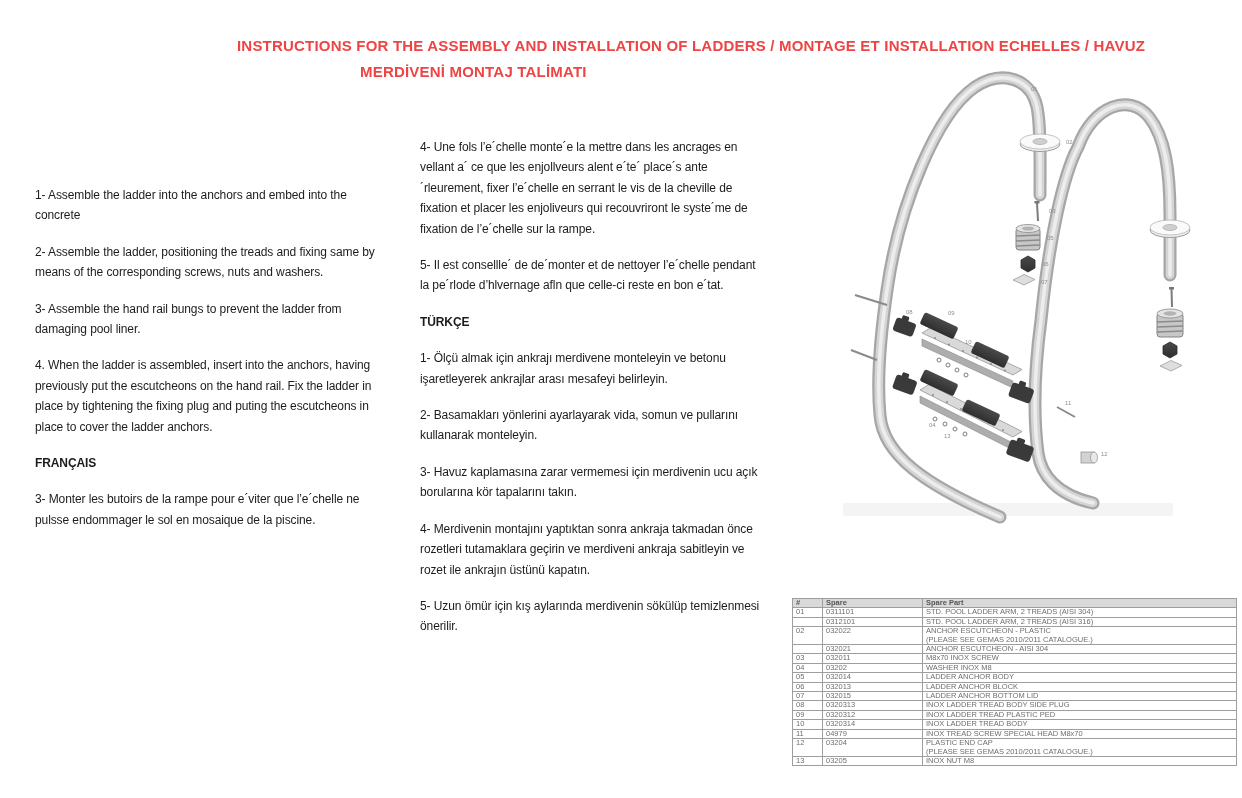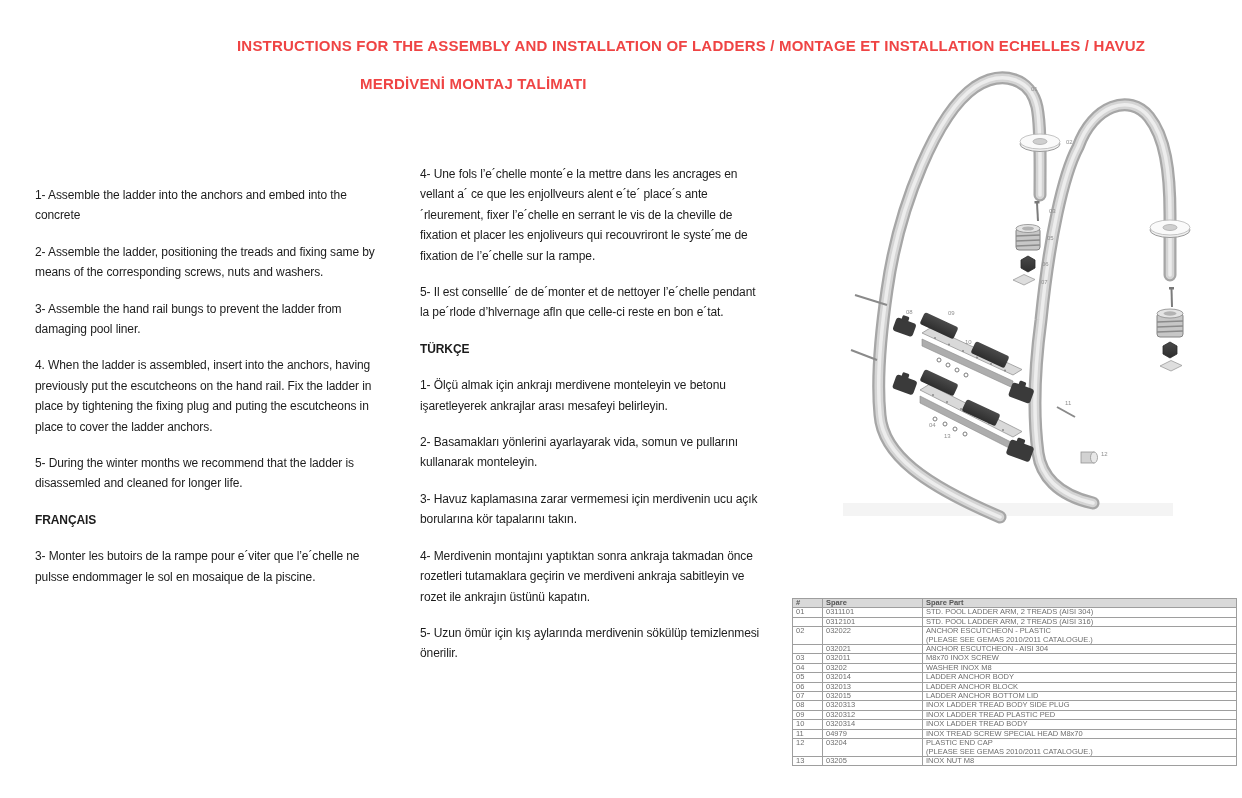--- a/index.html
+++ b/index.html
@@ -1,24 +1,24 @@
 <!DOCTYPE html>
 <html><head>
 <meta charset="utf-8">
 <style>
   html,body{margin:0;padding:0;background:#ffffff;}
   body{width:1242px;height:798px;position:relative;overflow:hidden;
        font-family:"Liberation Sans",sans-serif;color:#1c1c1c;}
   .title-line{position:absolute;font-weight:bold;font-size:15px;color:#ef4444;
               letter-spacing:.2px;white-space:nowrap;}
   #title1{left:237px;top:37px;}
-  #title2{left:360px;top:63px;margin-top:12px;}
+  #title2{left:360px;top:63px;}
   .col{position:absolute;font-size:12px;line-height:20.4px;letter-spacing:-0.1px;}
   #col-left{left:35px;top:185px;width:350px;}
-  #col-mid{left:420px;top:164px;width:342px;}
+  #col-mid{left:420px;top:137px;width:342px;}
   .col p{margin:0 0 16px 0;}
   .col p.heading{font-weight:bold;margin:0 0 16px 0;}
   
   #diagram{position:absolute;left:835px;top:55px;width:400px;height:475px;}
   .dlabel{font-size:6px;fill:#8f8f8f;font-family:"Liberation Sans",sans-serif;}
   
   #parts-table{position:absolute;left:792px;top:598px;width:445px;
                border-collapse:collapse;table-layout:fixed;}
   #parts-table th,#parts-table td{border:1px solid #9e9e9e;font-size:7.5px;
       line-height:8.4px;padding:0 3px;text-align:left;vertical-align:top;
@@ -33,21 +33,20 @@
 <body>
 
 <div class="title-line" id="title1">INSTRUCTIONS FOR THE ASSEMBLY AND INSTALLATION OF LADDERS / MONTAGE ET INSTALLATION ECHELLES / HAVUZ</div>
 <div class="title-line" id="title2">MERDİVENİ MONTAJ TALİMATI</div>
 
 <div class="col" id="col-left">
   <p>1- Assemble the ladder into the anchors and embed into the concrete</p>
   <p>2- Assemble the ladder, positioning  the treads and fixing same by means of the corresponding screws, nuts and washers.</p>
   <p>3- Assemble the hand rail bungs to prevent the ladder from damaging pool liner.</p>
   <p>4. When the ladder is assembled, insert into the anchors, having previously put the escutcheons on the hand rail. Fix the ladder in place by tightening the fixing plug and puting the escutcheons in place to cover the ladder anchors.</p>
-  <p>5- During the winter months we recommend that the ladder is disassemled and cleaned for longer life.</p>
   <p class="heading">FRANÇAIS</p>
   <p>3- Monter les butoirs de la rampe pour e´viter que l’e´chelle ne pulsse endommager le sol en mosaique de la piscine.</p>
 </div>
 
 <div class="col" id="col-mid">
   <p>4- Une fols l’e´chelle monte´e la mettre dans les ancrages en vellant a´ ce que les enjollveurs alent e´te´  place´s ante´rleurement, fixer l’e´chelle en serrant le vis de la cheville de fixation et placer les enjoliveurs qui recouvriront le syste´me de fixation de l’e´chelle  sur la rampe.</p>
   <p>5- Il est consellle´ de de´monter et de nettoyer l’e´chelle pendant la pe´rlode d’hlvernage afln que celle-ci reste en bon e´tat.</p>
   <p class="heading">TÜRKÇE</p>
   <p>1- Ölçü almak için ankrajı merdivene monteleyin ve betonu işaretleyerek ankrajlar arası mesafeyi belirleyin.</p>
   <p>2- Basamakları yönlerini ayarlayarak vida, somun ve pullarını kullanarak monteleyin.</p>

